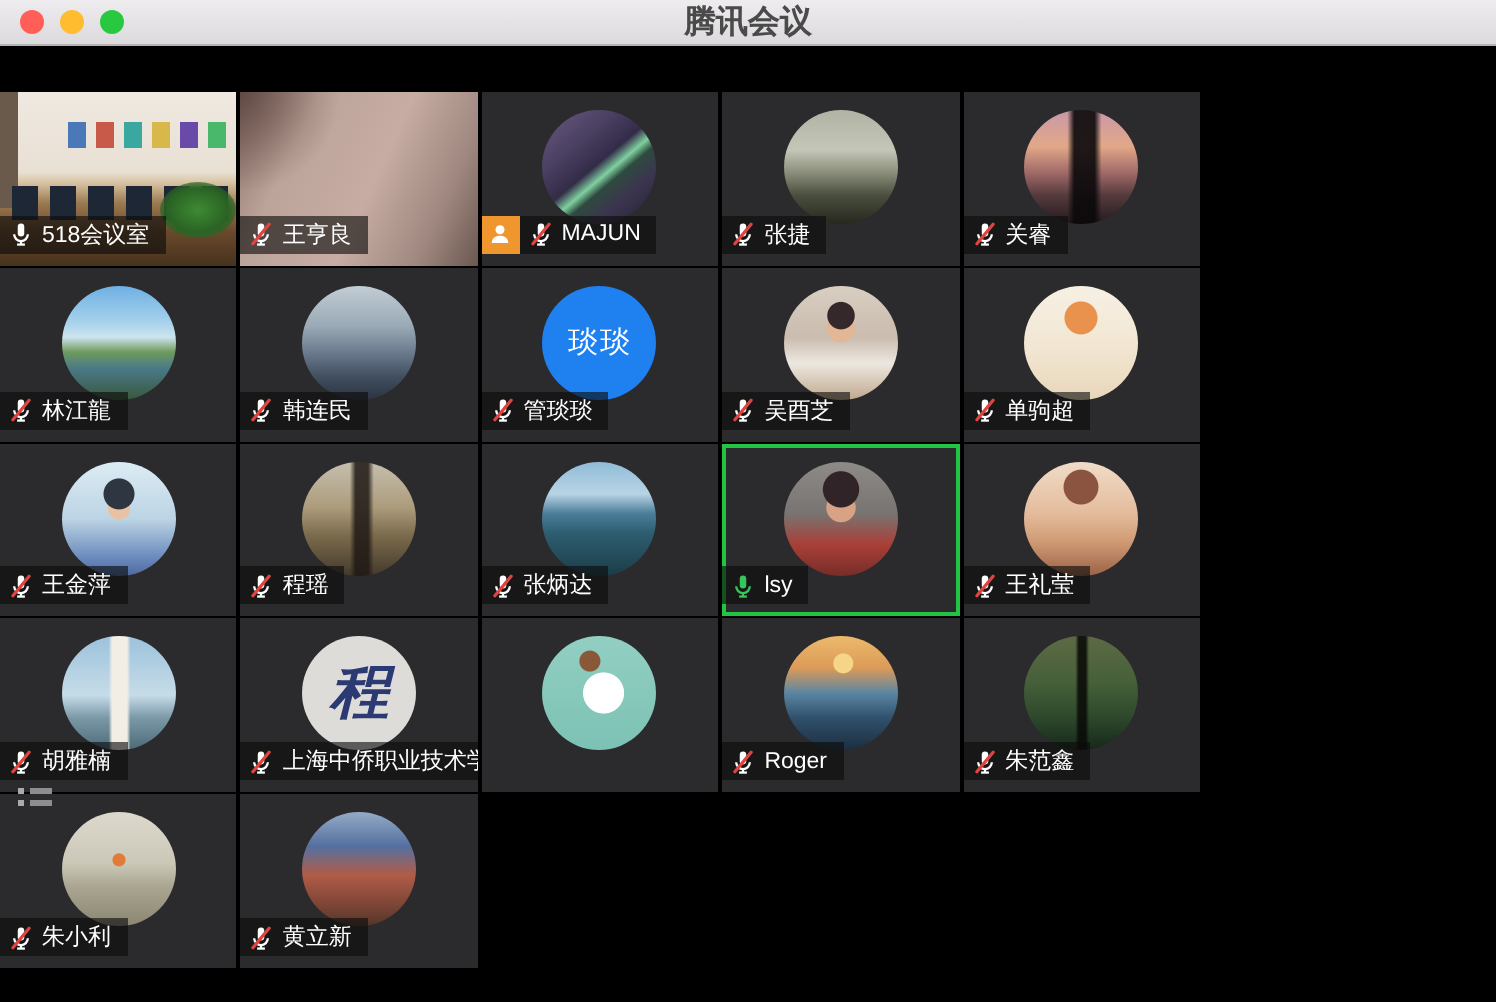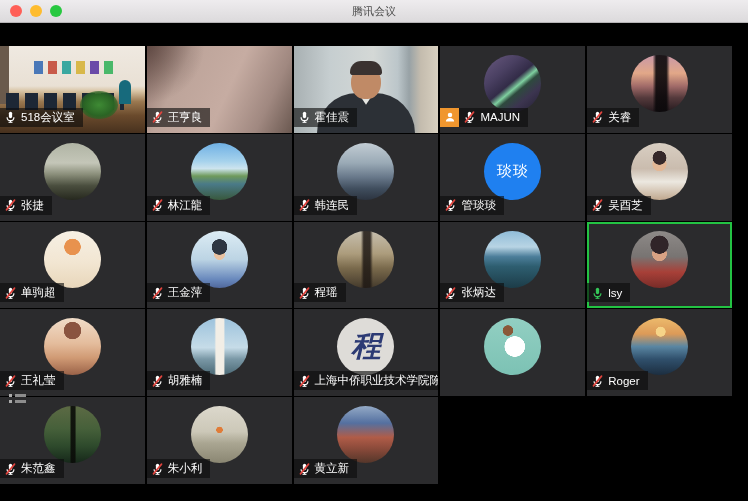--- a/index.html
+++ b/index.html
@@ -9,25 +9,25 @@
     -webkit-font-smoothing:antialiased;
   }
   
   .titlebar{
     height:22px;background:linear-gradient(#eeecee,#dcdadc);
     border-bottom:1px solid #b6b4b6;position:relative;
     display:flex;align-items:center;justify-content:center;
   }
   .traffic{position:absolute;left:10px;top:5px;display:flex;gap:8px;}
   .light{width:12px;height:12px;border-radius:50%;}
-  .titlebar .title{font-size:11px;color:#4a4a4a;}
+  .titlebar .title{font-size:16px;color:#4a4a4a;font-weight:bold;}
   
   .main{position:relative;height:479px;background:#000;}
   .grid{
-    position:absolute;top:23px;left:0;width:732px;height:438px;
+    position:absolute;top:23px;left:0;width:600px;height:438px;
     display:grid;grid-template-columns:repeat(5,1fr);grid-template-rows:repeat(5,1fr);
     column-gap:2px;row-gap:1px;background:#000;
   }
   .tile{position:relative;background:#2b2b2d;overflow:hidden;}
   .tile.active{box-shadow:inset 0 0 0 2px #23c343;}
   
   .avatar{width:57px;height:57px;border-radius:50%;margin:9px auto 0;
     display:flex;align-items:center;justify-content:center;overflow:hidden;}
   .avatar .av-text{font-size:15px;letter-spacing:1px;}
   .avatar .av-text.big{font-size:30px;font-family:"Liberation Serif","DejaVu Serif",serif;font-style:italic;font-weight:bold;letter-spacing:0;}
@@ -122,39 +122,20 @@
     <path d="M3.8 8.2 a4.2 4.2 0 0 0 8.4 0" fill="none" stroke="#ffffff" stroke-width="1.4"></path>
     <line x1="8" y1="12.4" x2="8" y2="14.2" stroke="#ffffff" stroke-width="1.4"></line>
     <line x1="5.6" y1="14.5" x2="10.4" y2="14.5" stroke="#ffffff" stroke-width="1.4"></line>
     <line x1="3" y1="14" x2="13" y2="2" stroke="#e0443e" stroke-width="2" stroke-linecap="round"></line>
             </svg>
             <span>王亨良</span>
           </span>
         </div>
       </div>
       <div class="tile">
-        <div class="scene-person">
-    <div class="person-body"></div>
-          <div class="person-collar"></div>
-    <div class="person-head"></div>
-          <div class="person-hair"></div>
-  </div>
-        <div class="name-row">
-          <span class="label">
-            <svg width="13" height="14" viewBox="0 0 16 16">
-    <rect x="6" y="1.5" width="4" height="8" rx="2" fill="#ffffff"></rect>
-    <path d="M3.8 8.2 a4.2 4.2 0 0 0 8.4 0" fill="none" stroke="#ffffff" stroke-width="1.4"></path>
-    <line x1="8" y1="12.4" x2="8" y2="14.2" stroke="#ffffff" stroke-width="1.4"></line>
-    <line x1="5.6" y1="14.5" x2="10.4" y2="14.5" stroke="#ffffff" stroke-width="1.4"></line>
-    </svg>
-            <span>霍佳震</span>
-          </span>
-        </div>
-      </div>
-      <div class="tile">
         <div class="avatar" style="background:linear-gradient(140deg,#6a5a80 0%,#4a4062 30%,#332c48 48%,#7fd0a0 56%,#2e4a3e 62%,#3c3550 75%,#221e30 100%)"></div>
         <div class="name-row">
           <span class="badge">
     <svg width="12" height="12" viewBox="0 0 16 16">
       <circle cx="8" cy="5.2" r="3" fill="#fff"></circle>
       <path d="M2.5 14 c0-3.2 2.6-4.8 5.5-4.8 s5.5 1.6 5.5 4.8 z" fill="#fff"></path>
     </svg>
           </span>
           <span class="label">
             <svg width="13" height="14" viewBox="0 0 16 16">
@@ -162,46 +143,46 @@
     <path d="M3.8 8.2 a4.2 4.2 0 0 0 8.4 0" fill="none" stroke="#ffffff" stroke-width="1.4"></path>
     <line x1="8" y1="12.4" x2="8" y2="14.2" stroke="#ffffff" stroke-width="1.4"></line>
     <line x1="5.6" y1="14.5" x2="10.4" y2="14.5" stroke="#ffffff" stroke-width="1.4"></line>
     <line x1="3" y1="14" x2="13" y2="2" stroke="#e0443e" stroke-width="2" stroke-linecap="round"></line>
             </svg>
             <span>MAJUN</span>
           </span>
         </div>
       </div>
       <div class="tile">
+        <div class="avatar" style="background:linear-gradient(180deg,#b0b4a4 0%,#c4c6b8 35%,#8a8e7a 55%,#4a4e3e 75%,#26281e 100%)"></div>
+        <div class="name-row">
+          <span class="label">
+            <svg width="13" height="14" viewBox="0 0 16 16">
+    <rect x="6" y="1.5" width="4" height="8" rx="2" fill="#ffffff"></rect>
+    <path d="M3.8 8.2 a4.2 4.2 0 0 0 8.4 0" fill="none" stroke="#ffffff" stroke-width="1.4"></path>
+    <line x1="8" y1="12.4" x2="8" y2="14.2" stroke="#ffffff" stroke-width="1.4"></line>
+    <line x1="5.6" y1="14.5" x2="10.4" y2="14.5" stroke="#ffffff" stroke-width="1.4"></line>
+    <line x1="3" y1="14" x2="13" y2="2" stroke="#e0443e" stroke-width="2" stroke-linecap="round"></line>
+            </svg>
+            <span>张捷</span>
+          </span>
+        </div>
+      </div>
+      <div class="tile">
         <div class="avatar" style="background:linear-gradient(90deg,rgba(0,0,0,0) 38%,rgba(10,8,10,0.9) 44%,rgba(10,8,10,0.9) 62%,rgba(0,0,0,0) 68%),linear-gradient(180deg,#c998a8 0%,#e2a888 32%,#a06a68 55%,#553a3c 75%,#241a1e 100%)"></div>
         <div class="name-row">
           <span class="label">
             <svg width="13" height="14" viewBox="0 0 16 16">
     <rect x="6" y="1.5" width="4" height="8" rx="2" fill="#ffffff"></rect>
     <path d="M3.8 8.2 a4.2 4.2 0 0 0 8.4 0" fill="none" stroke="#ffffff" stroke-width="1.4"></path>
     <line x1="8" y1="12.4" x2="8" y2="14.2" stroke="#ffffff" stroke-width="1.4"></line>
     <line x1="5.6" y1="14.5" x2="10.4" y2="14.5" stroke="#ffffff" stroke-width="1.4"></line>
     <line x1="3" y1="14" x2="13" y2="2" stroke="#e0443e" stroke-width="2" stroke-linecap="round"></line>
             </svg>
             <span>关睿</span>
-          </span>
-        </div>
-      </div>
-      <div class="tile">
-        <div class="avatar" style="background:linear-gradient(180deg,#b0b4a4 0%,#c4c6b8 35%,#8a8e7a 55%,#4a4e3e 75%,#26281e 100%)"></div>
-        <div class="name-row">
-          <span class="label">
-            <svg width="13" height="14" viewBox="0 0 16 16">
-    <rect x="6" y="1.5" width="4" height="8" rx="2" fill="#ffffff"></rect>
-    <path d="M3.8 8.2 a4.2 4.2 0 0 0 8.4 0" fill="none" stroke="#ffffff" stroke-width="1.4"></path>
-    <line x1="8" y1="12.4" x2="8" y2="14.2" stroke="#ffffff" stroke-width="1.4"></line>
-    <line x1="5.6" y1="14.5" x2="10.4" y2="14.5" stroke="#ffffff" stroke-width="1.4"></line>
-    <line x1="3" y1="14" x2="13" y2="2" stroke="#e0443e" stroke-width="2" stroke-linecap="round"></line>
-            </svg>
-            <span>张捷</span>
           </span>
         </div>
       </div>
       <div class="tile">
         <div class="avatar" style="background:linear-gradient(180deg,#6fb0e4 0%,#a6d2ec 32%,#cde4ee 45%,#6f9a5c 58%,#4a7a88 72%,#38583c 100%)"></div>
         <div class="name-row">
           <span class="label">
             <svg width="13" height="14" viewBox="0 0 16 16">
     <rect x="6" y="1.5" width="4" height="8" rx="2" fill="#ffffff"></rect>
     <path d="M3.8 8.2 a4.2 4.2 0 0 0 8.4 0" fill="none" stroke="#ffffff" stroke-width="1.4"></path>

